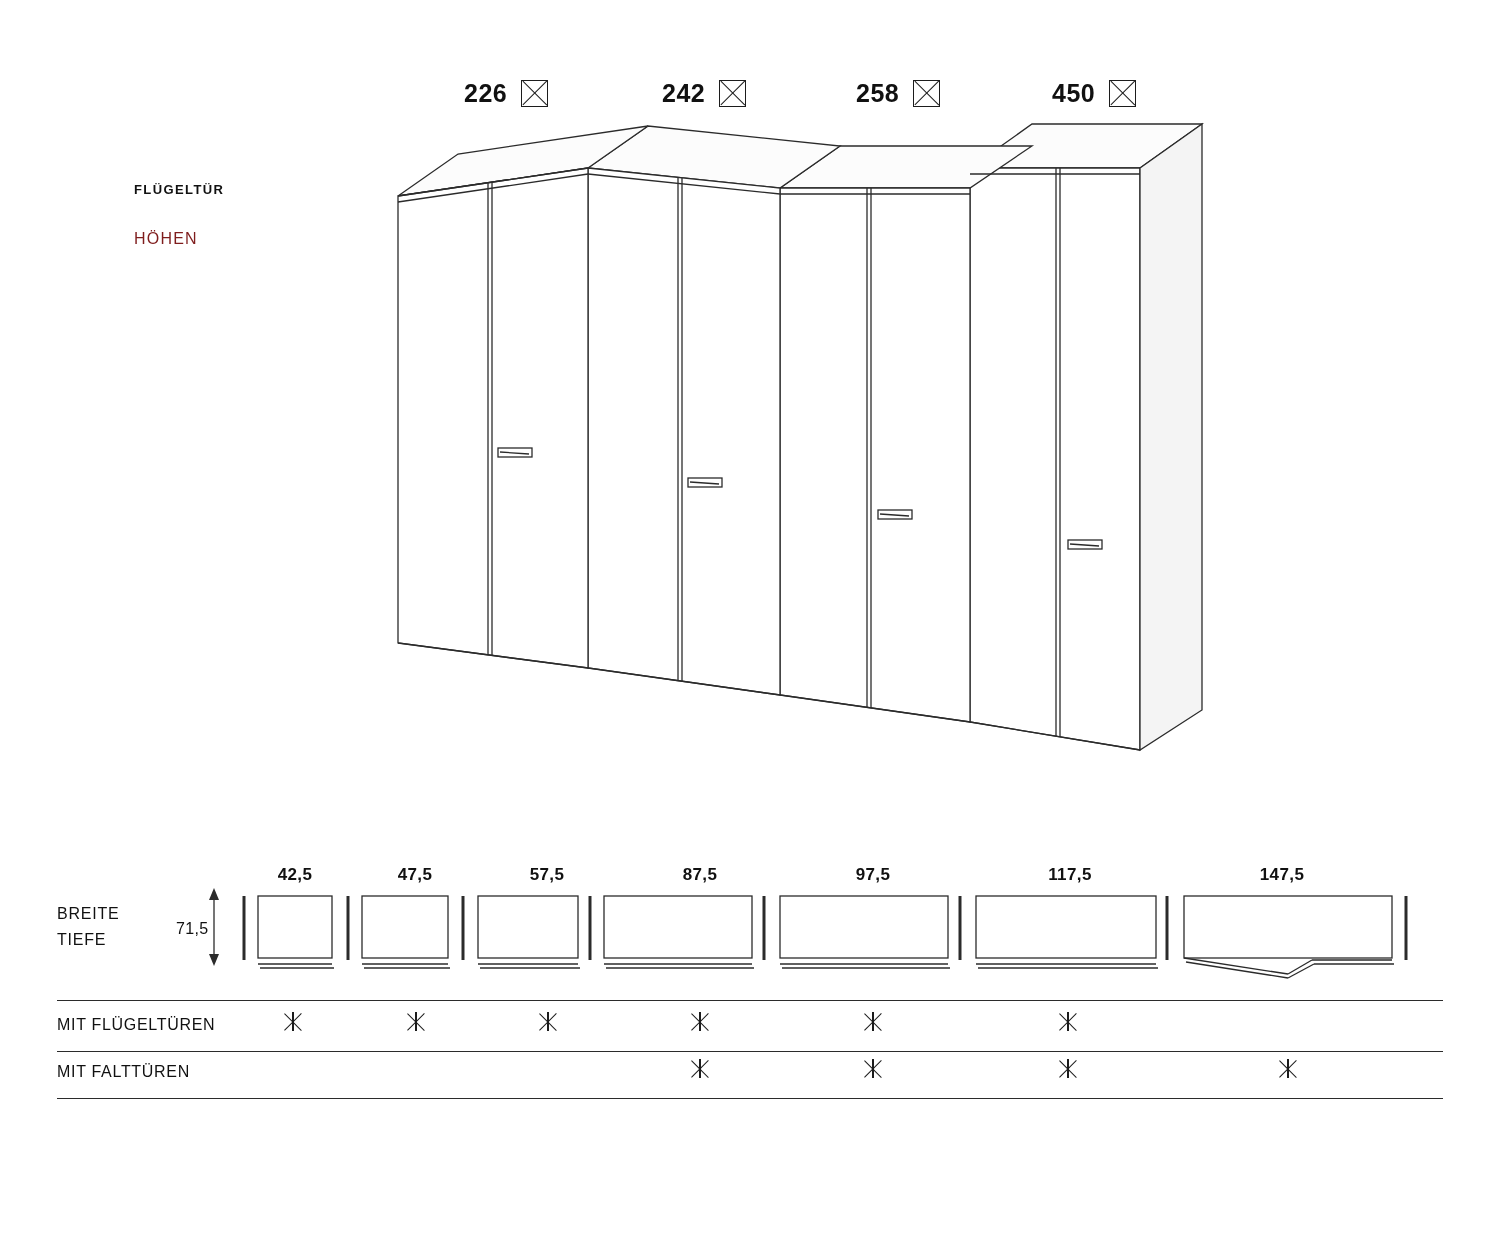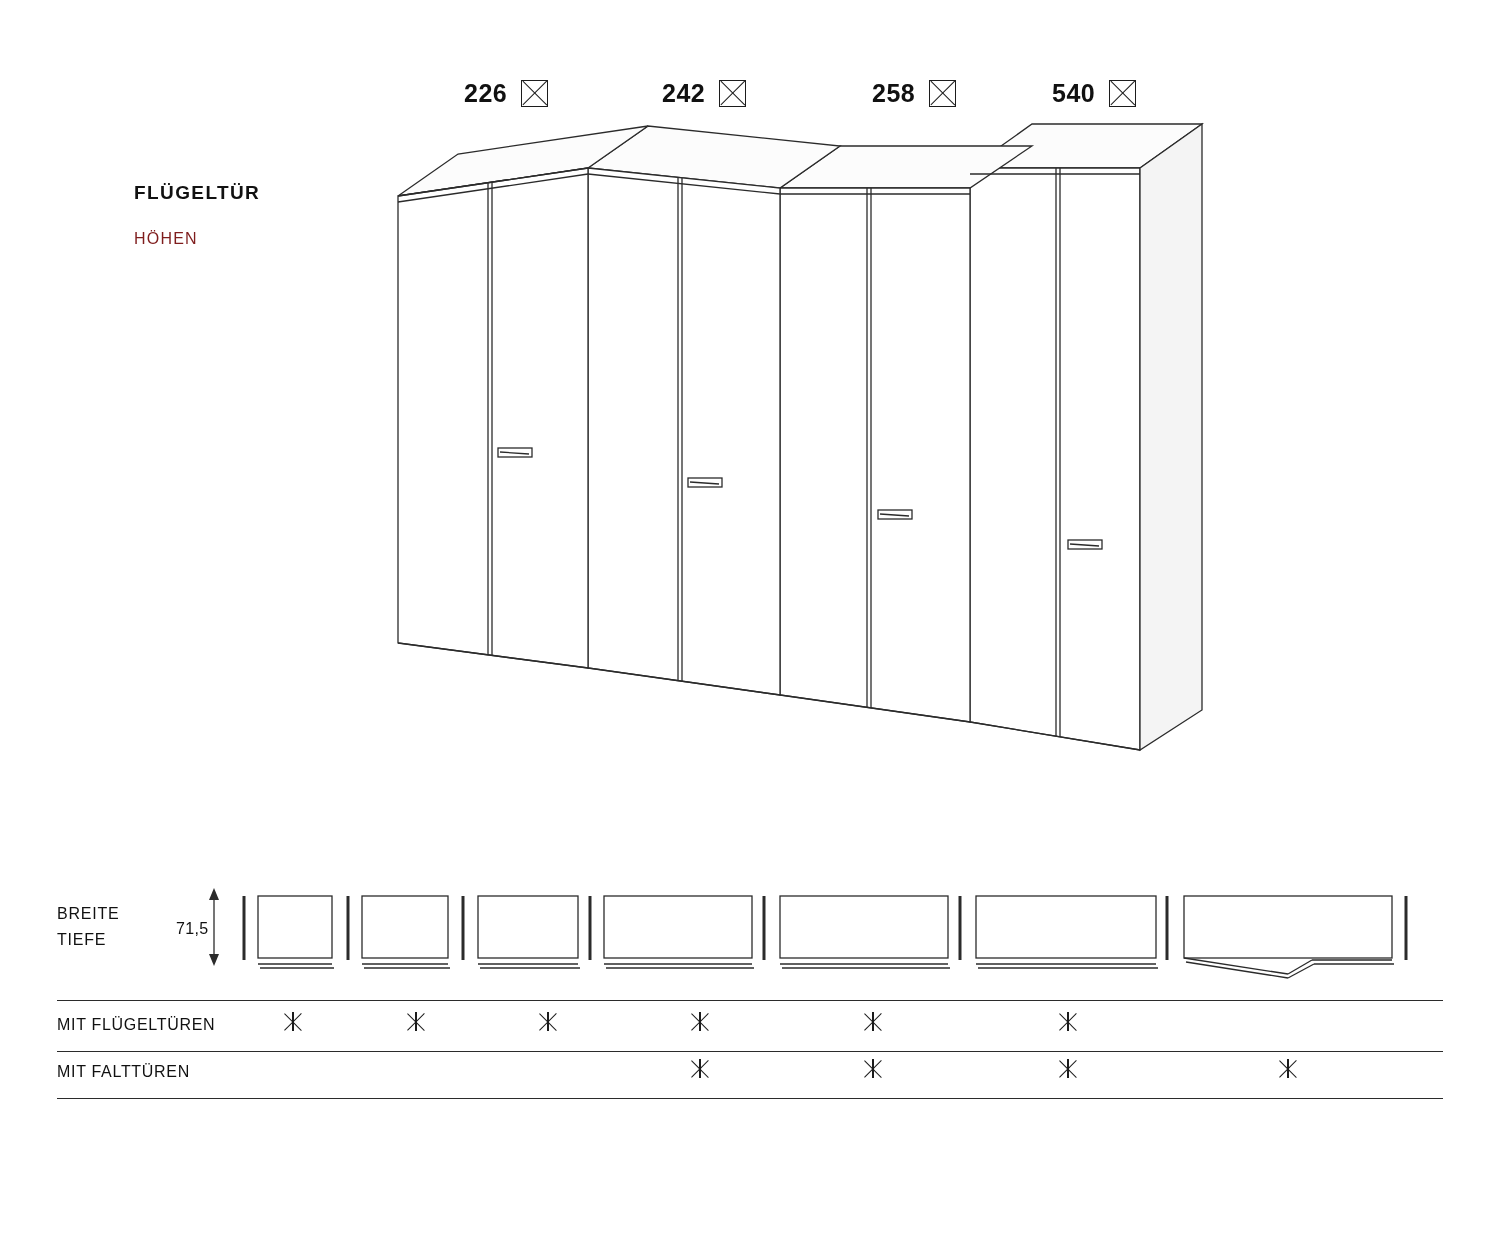--- a/index.html
+++ b/index.html
@@ -71,21 +71,21 @@
   .xbox.small::before, .xbox.small::after {
     height: 24px;
     width: 1.2px;
   }
 
   
   .title-main {
     position: absolute;
     left: 134px;
     top: 182px;
-    font-size: 19px;
+    font-size: 13px;
     font-weight: 700;
     letter-spacing: 1.4px;
   }
   .title-sub {
     position: absolute;
     left: 134px;
     top: 230px;
     font-size: 16px;
     letter-spacing: 1.2px;
     color: #7f1d1d;
@@ -166,26 +166,26 @@
 
   <div class="heights-row">
     <div class="height-item" style="left:448px; top:0;">
       <span class="height-label">226</span>
       <span class="xbox"></span>
     </div>
     <div class="height-item" style="left:646px; top:0;">
       <span class="height-label">242</span>
       <span class="xbox"></span>
     </div>
-    <div class="height-item" style="left:840px; top:0;margin-left:16px;">
+    <div class="height-item" style="left:840px; top:0;">
       <span class="height-label">258</span>
       <span class="xbox"></span>
     </div>
     <div class="height-item" style="left:1036px; top:0;">
-      <span class="height-label">540</span>
+      <span class="height-label">450</span>
       <span class="xbox"></span>
     </div>
   </div>
 
   <div class="title-main">FLÜGELTÜR</div>
   <div class="title-sub">HÖHEN</div>
 
   <svg class="wardrobe-svg" width="880" height="690" viewBox="0 0 880 690">
     <g fill="none" stroke="#2b2b2b" stroke-width="1.3" stroke-linejoin="miter">
 
@@ -243,20 +243,29 @@
       <line x1="410" y1="78" x2="410" y2="78"></line>
       <line x1="600" y1="58" x2="600" y2="58"></line>
 
       <line x1="28" y1="92" x2="218" y2="64"></line>
       <line x1="218" y1="64" x2="410" y2="84"></line>
       <line x1="410" y1="84" x2="600" y2="84"></line>
       <line x1="600" y1="64" x2="770" y2="64"></line>
     </g>
   </svg>
 
+  <div class="widths-labels">
+    <div class="width-label" style="left:295px;">42,5</div>
+    <div class="width-label" style="left:415px;">47,5</div>
+    <div class="width-label" style="left:547px;">57,5</div>
+    <div class="width-label" style="left:700px;">87,5</div>
+    <div class="width-label" style="left:873px;">97,5</div>
+    <div class="width-label" style="left:1070px;">117,5</div>
+    <div class="width-label" style="left:1282px;">147,5</div>
+  </div>
 
   <div class="breite-label">
     <div>BREITE</div>
     <div>TIEFE</div>
   </div>
   <div class="depth-label">71,5</div>
 
   <svg class="plan-svg" width="1260" height="110" viewBox="0 0 1260 110">
     <g fill="none" stroke="#2b2b2b" stroke-width="1.3">
 

